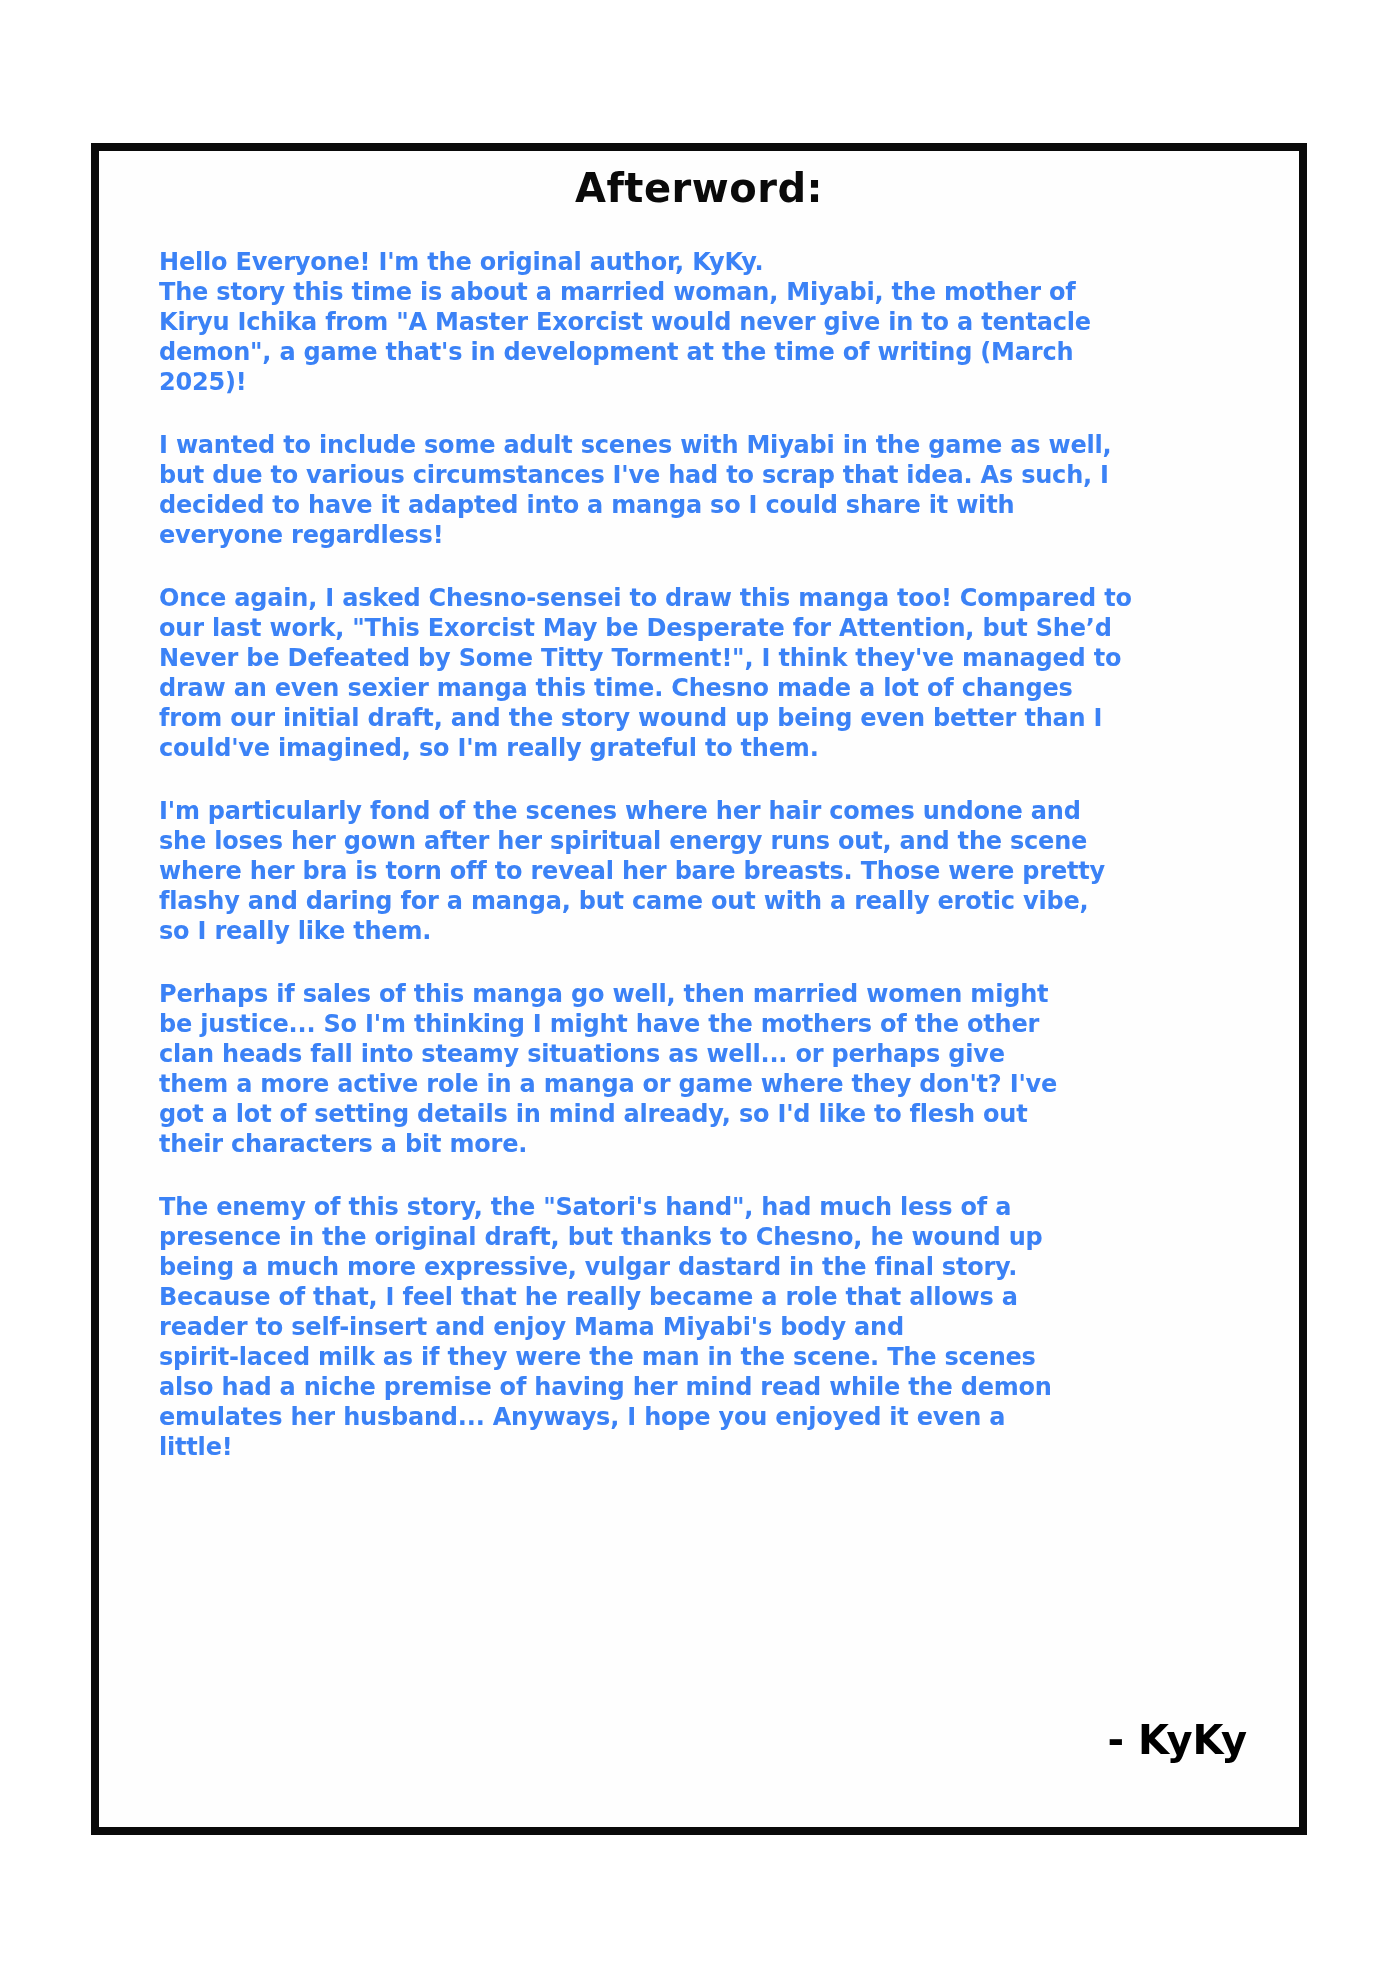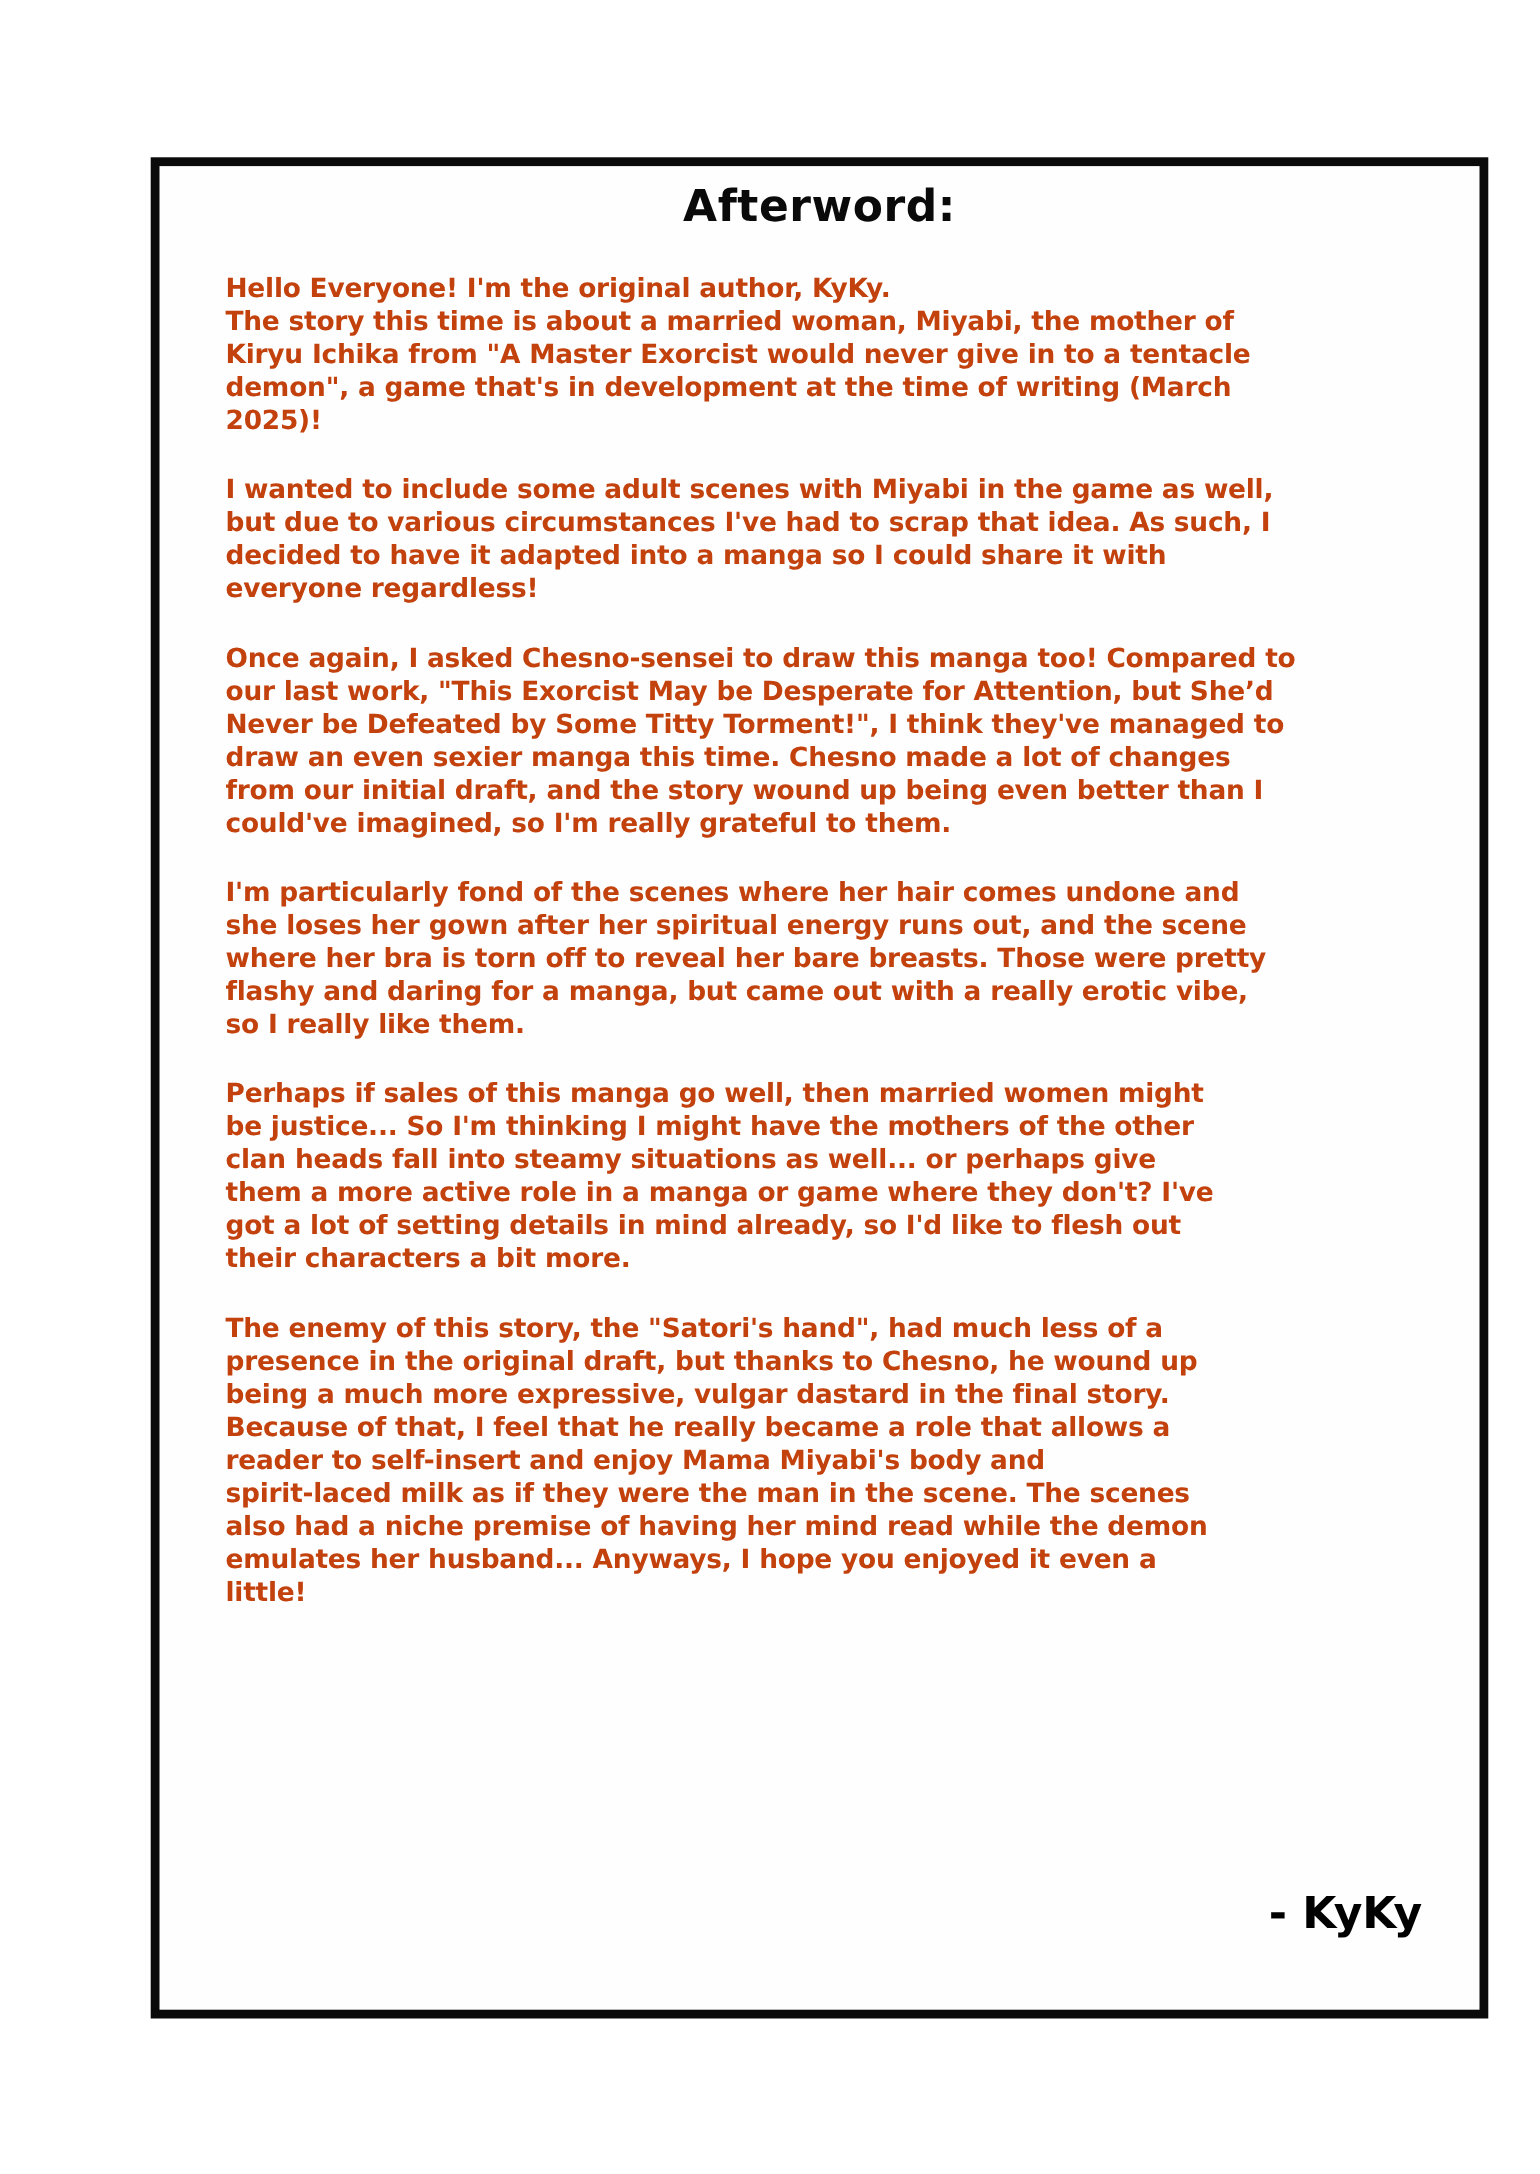--- a/index.html
+++ b/index.html
@@ -18,41 +18,40 @@
   }
   .afterword-box {
     position: absolute;
     left: 91px;
     top: 143px;
     width: 1216px;
     height: 1692px;
     border: 8px solid #0a0a0a;
     background: #fefefe;
     box-sizing: border-box;
-    margin-left: 46px;
   }
   .page-title {
     margin: 14px 0 0 0;
     text-align: center;
     font-size: 40px;
     font-weight: 700;
     letter-spacing: 0.5px;
     color: #0a0a0a;
   }
   .content {
     padding: 36px 28px 0 60px;
   }
   .para {
     margin: 0 0 33px 0;
     font-size: 24px;
     line-height: 30px;
     font-weight: 700;
     letter-spacing: -0.2px;
     white-space: pre-line;
-    color: #c2410c;
+    color: #3b82f6;
   }
   .signature {
     position: absolute;
     right: 52px;
     bottom: 64px;
     font-size: 40px;
     font-weight: 700;
     color: #000000;
   }
 </style>

